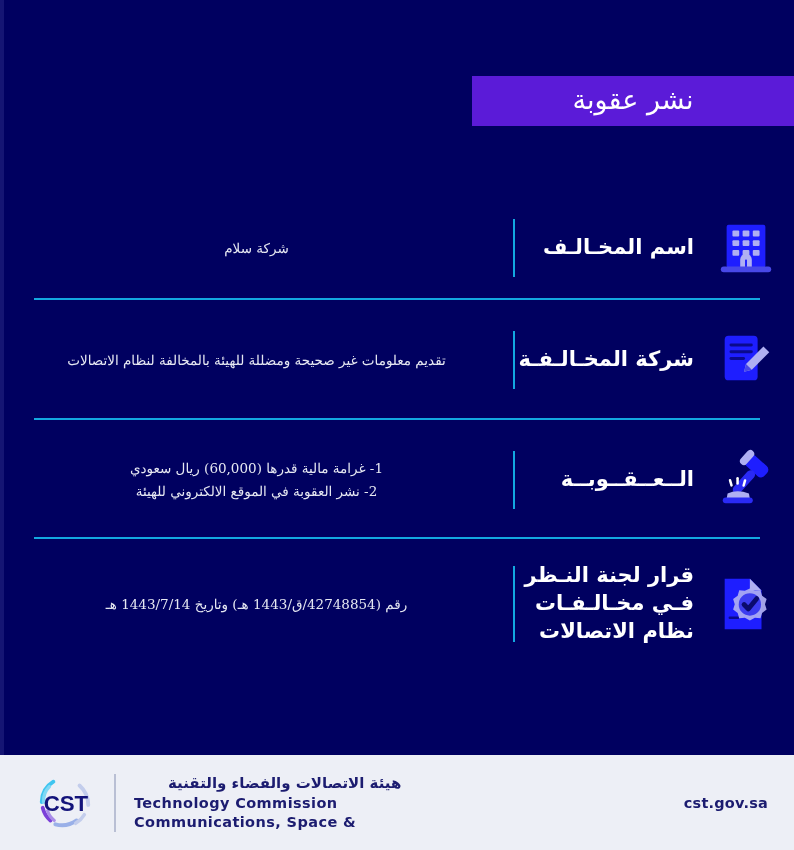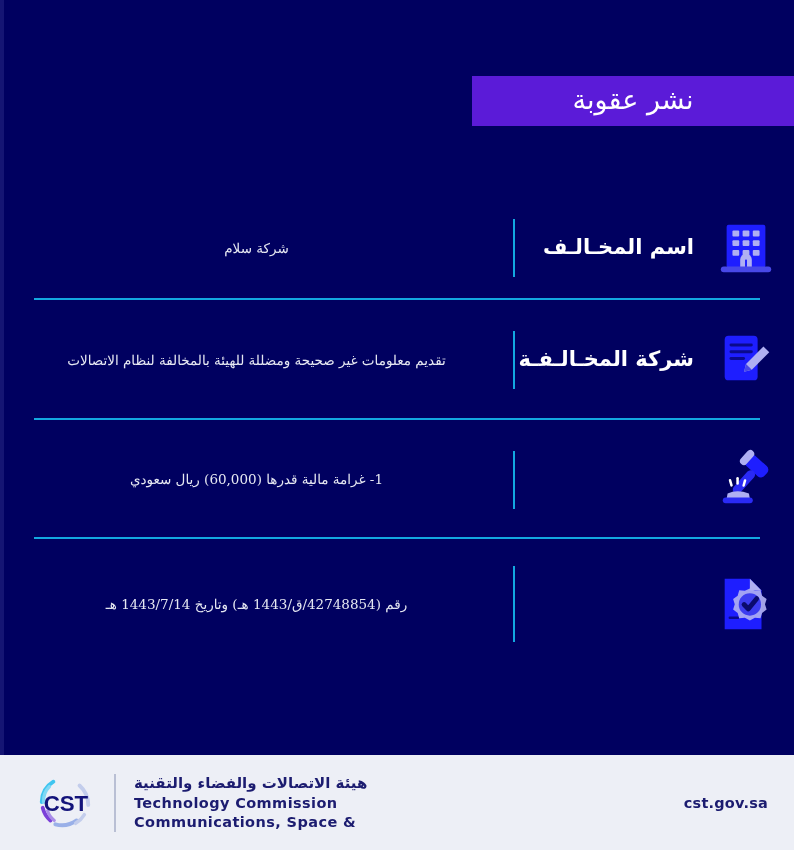--- a/index.html
+++ b/index.html
@@ -153,20 +153,21 @@
   }
   .brand-text { display:flex; flex-direction:column; justify-content:center; }
   .brand-ar {
     color:#1C1C70;
     font-size:15px;
     font-weight:700;
     direction:rtl;
     text-align:center;
     line-height:1.35;
     margin-bottom:1px;
+    margin-left:34px;
   }
   .brand-en {
     color:#1C1C70;
     font-size:14.5px;
     font-weight:700;
     line-height:1.32;
     letter-spacing:0.4px;
   }
   .site-url {
     margin-left:auto;
@@ -263,25 +264,27 @@
               <rect x="15" y="31" width="2.6" height="8" rx="1.3" transform="rotate(-16 16 35)"></rect>
               <rect x="22" y="29" width="2.6" height="8" rx="1.3"></rect>
               <rect x="29" y="31" width="2.6" height="8" rx="1.3" transform="rotate(16 30 35)"></rect>
             </g>
             <path d="M13 46 q10 -5 22 0 l1 5 H12 z" fill="#AFAFF2"></path>
             <rect x="8" y="50" width="31" height="6" rx="3" fill="#2A2AF5"></rect>
           </svg>
         </div>
       </div>
       <div class="label-cell">
+        <div class="label-text">الــعــقــوبــة</div>
         <div class="v-sep"></div>
       </div>
       <div class="value-cell">
         <div class="value-text">
           <span class="ln">1- غرامة مالية قدرها (60,000) ريال سعودي</span>
+          <span class="ln">2- نشر العقوبة في الموقع الالكتروني للهيئة</span>
         </div>
       </div>
       <div class="row-divider"></div>
     </div>
 
     <div class="row r4">
       <div class="icon-cell">
         <div class="icon-box">
           <svg viewBox="0 0 64 64" aria-hidden="true">
             <path d="M10 6 h26 l12 12 v40 H10 z" fill="#1E1EFF"></path>
@@ -289,20 +292,25 @@
             <rect x="14" y="45" width="11" height="2.5" rx="1.25" fill="#0A0A8C"></rect>
             <g transform="translate(36,36)">
               <path d="M0,-20 L5.2,-17.6 L11,-18.2 L12.6,-12.6 L17.3,-9.2 L15.6,-3.7 L17.3,1.8 L12.6,5.2 L11,10.8 L5.2,10.2 L0,13 L-5.2,10.2 L-11,10.8 L-12.6,5.2 L-17.3,1.8 L-15.6,-3.7 L-17.3,-9.2 L-12.6,-12.6 L-11,-18.2 L-5.2,-17.6 Z" fill="#AFAFF2" opacity="0.92"></path>
               <circle cx="0" cy="-3.5" r="11.5" fill="#3C3CF0"></circle>
               <path d="M-6 -3.5 l4.3 4.6 L7 -9.5" fill="none" stroke="#0A0A6E" stroke-width="5" stroke-linecap="round" stroke-linejoin="round"></path>
             </g>
           </svg>
         </div>
       </div>
       <div class="label-cell">
+        <div class="label-text">
+          <span class="ln">قرار لجنة النـظر</span>
+          <span class="ln">فـي مخـالـفـات</span>
+          <span class="ln">نظام الاتصالات</span>
+        </div>
         <div class="v-sep"></div>
       </div>
       <div class="value-cell">
         <div class="value-text">
           <span class="ln">رقم (42748854/ق/1443 هـ) وتاريخ 1443/7/14 هـ</span>
         </div>
       </div>
     </div>
 
   </div>

